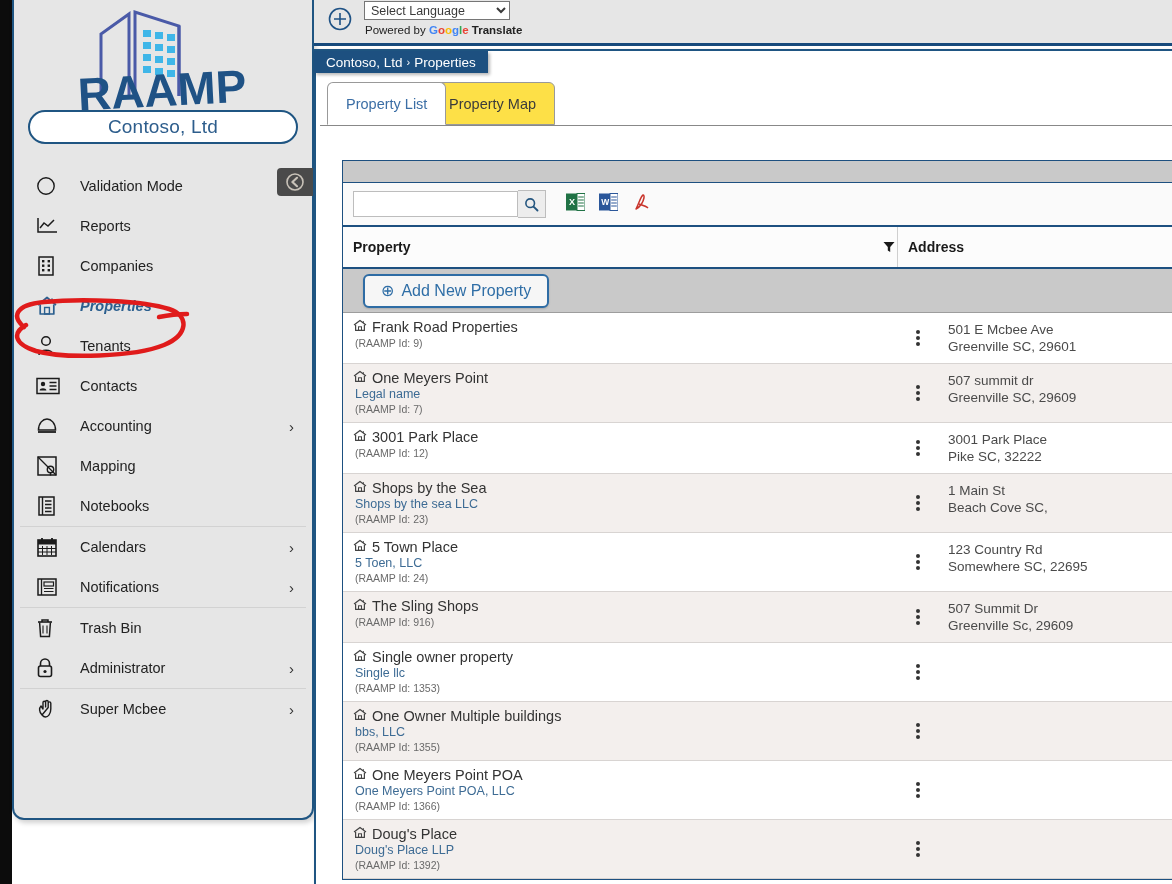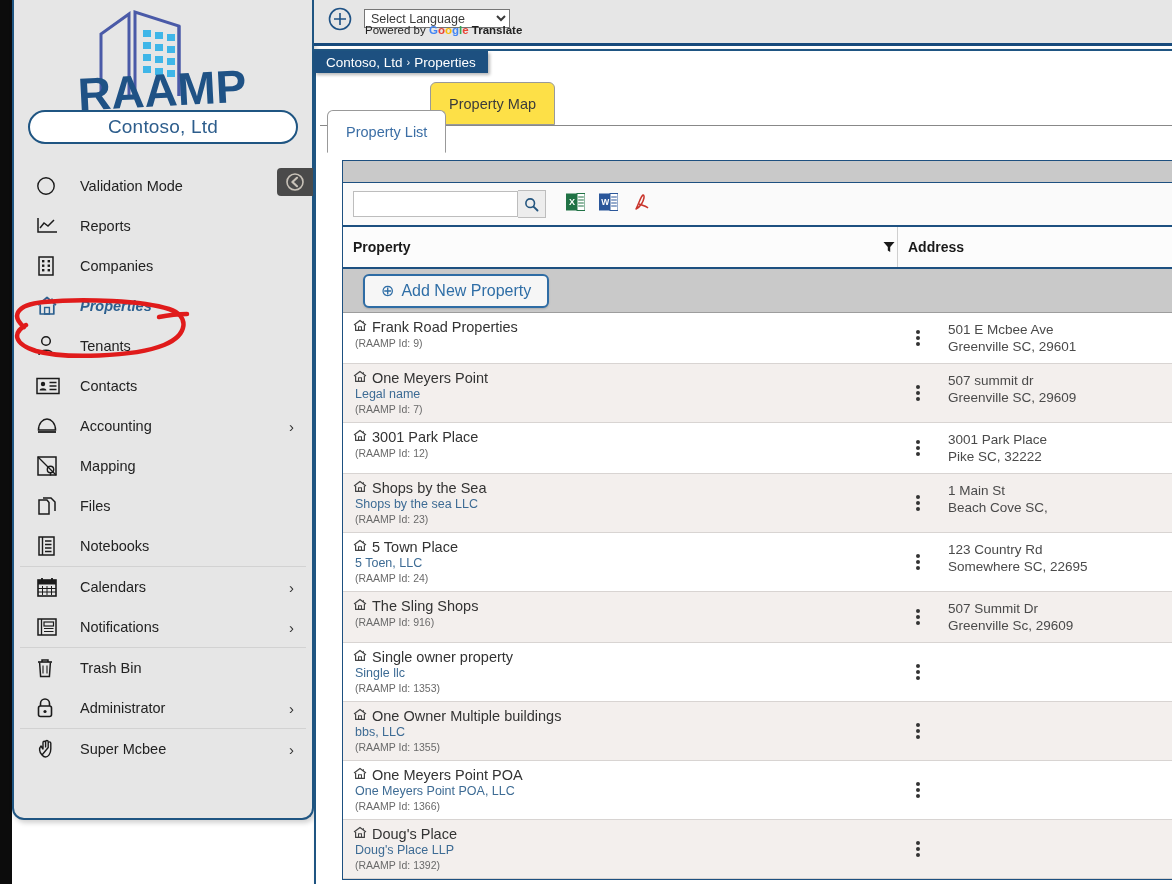--- a/index.html
+++ b/index.html
@@ -90,21 +90,21 @@
 
   
   .translate-bar {
     position: absolute; left: 314px; top: 0;
     width: 858px; height: 46px;
     background: #e6e6e6;
     border-bottom: 3px solid #174a7c;
   }
   .plus-icon { position: absolute; left: 14px; top: 7px; }
   .lang-select {
-    position: absolute; left: 50px; top: 9px;
+    position: absolute; left: 50px; top: 1px;
     width: 146px; height: 19px;
     font-family: "Liberation Sans", sans-serif;
     font-size: 12.5px;
     color: #3a3a3a;
     background: #ffffff;
     border: 1px solid #767676;
     padding: 0 2px;
   }
   .powered {
     position: absolute; left: 51px; top: 24px;
@@ -153,21 +153,20 @@
     font-size: 14.5px;
     border: 1px solid #999;
     border-radius: 6px 6px 0 0;
   }
   .tab.active {
     left: 7px;
     background: #ffffff;
     color: #3b6ea5;
     border-bottom: 1px solid #ffffff;
     z-index: 3;
-    margin-top: 28px;
   }
   .tab.inactive {
     left: 110px;
     background: #fde047;
     color: #3b3b3b;
     z-index: 2;
   }
 
   
   .grid-wrap {
@@ -403,29 +402,20 @@
         <div class="nav-item">
           <span class="ico">
             <svg width="22" height="22" viewBox="0 0 22 22">
               <rect x="2" y="2" width="18" height="18" fill="none" stroke="#1b1b1b" stroke-width="1.5"></rect>
               <path d="M2 2 L20 20" stroke="#1b1b1b" stroke-width="1.2"></path>
               <circle cx="14.5" cy="14.5" r="3.2" fill="none" stroke="#1b1b1b" stroke-width="1.4"></circle>
               <path d="M14.5 17.7 V20.5" stroke="#1b1b1b" stroke-width="1.4"></path>
             </svg>
           </span>
           <span class="lbl">Mapping</span>
-        </div>
-        <div class="nav-item">
-          <span class="ico">
-            <svg width="22" height="22" viewBox="0 0 22 22">
-              <path d="M3 5 H11 L13 7.5 H13 V19 H3 Z" fill="none" stroke="#1b1b1b" stroke-width="1.5"></path>
-              <path d="M7 3 H15 L19 7 V16" fill="none" stroke="#1b1b1b" stroke-width="1.5"></path>
-            </svg>
-          </span>
-          <span class="lbl">Files</span>
         </div>
         <div class="nav-item">
           <span class="ico">
             <svg width="20" height="22" viewBox="0 0 20 22">
               <rect x="3" y="2" width="15" height="18" fill="none" stroke="#1b1b1b" stroke-width="1.5"></rect>
               <path d="M6.5 2 V20" stroke="#1b1b1b" stroke-width="1.4"></path>
               <g stroke="#1b1b1b" stroke-width="1.3">
                 <path d="M9 6 H15.5 M9 9.5 H15.5 M9 13 H15.5 M9 16.5 H15.5"></path>
               </g>
             </svg>

